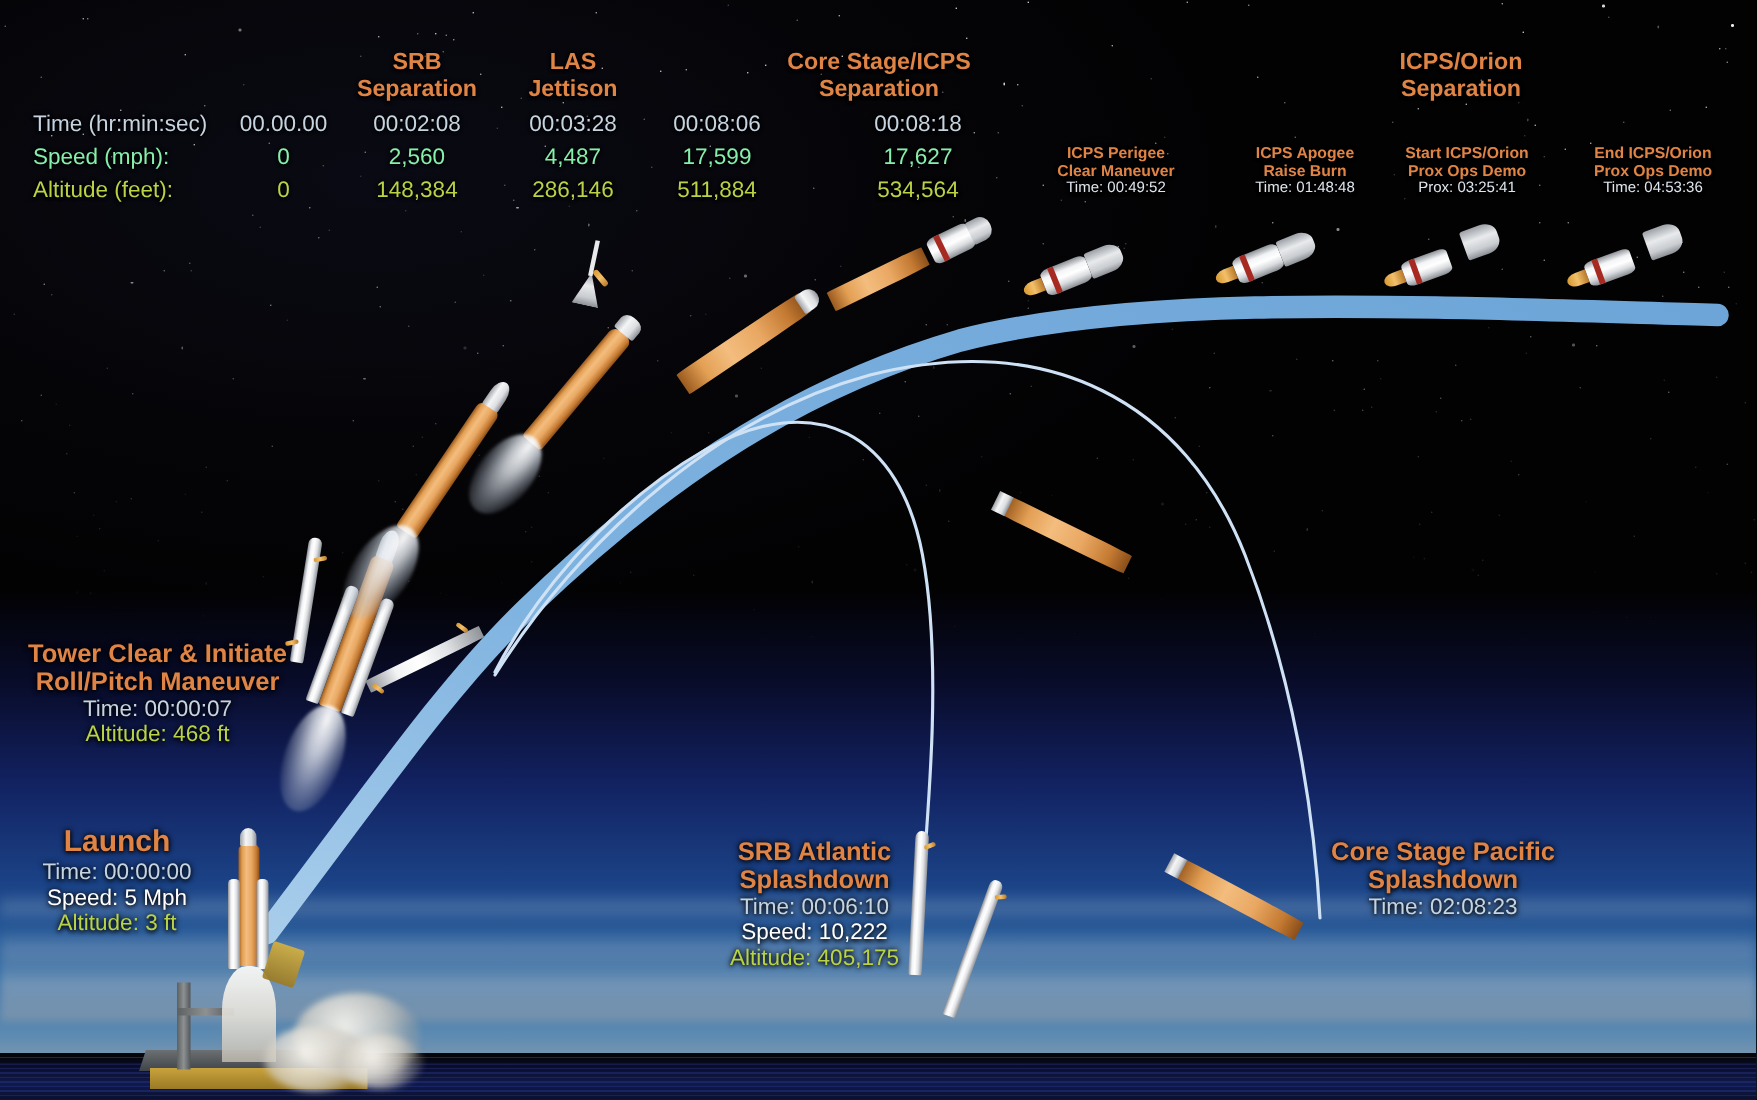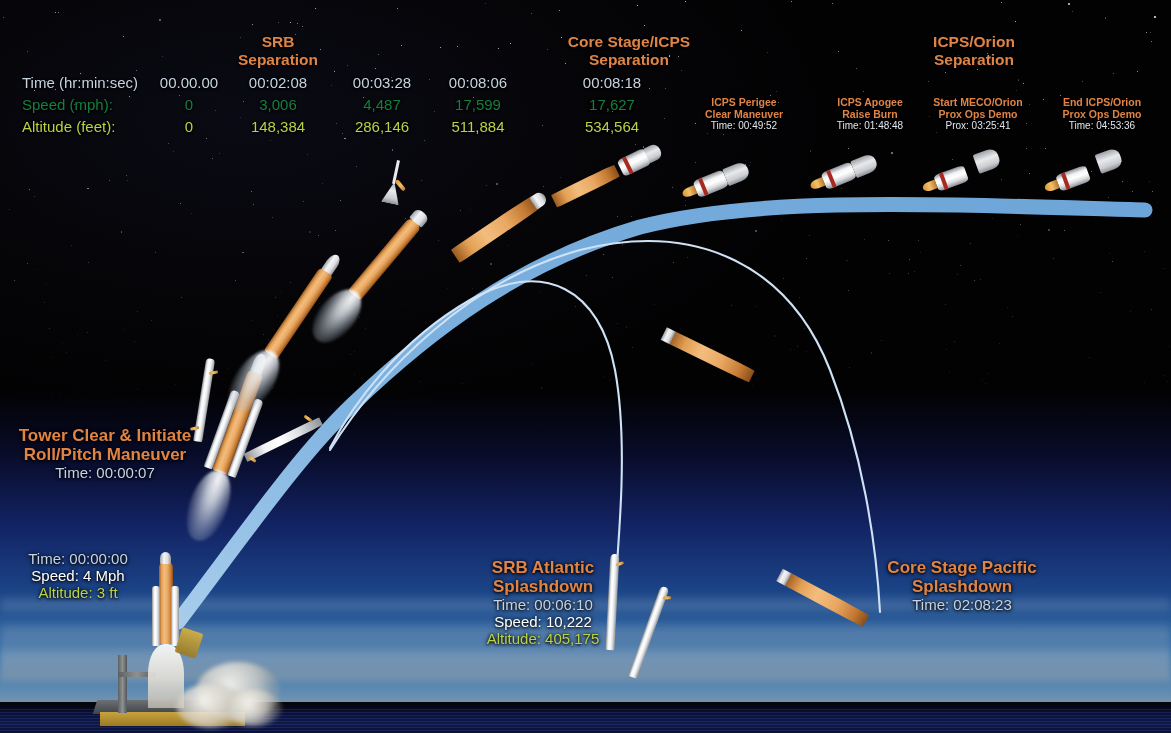--- a/index.html
+++ b/index.html
@@ -38,21 +38,21 @@
 
   
   svg.traj{position:absolute;left:0;top:0;width:1171px;height:733px;overflow:visible;}
 
   
   .hdr-col{position:absolute;text-align:center;color:#e08445;font-weight:bold;font-size:15.5px;line-height:18px;
       text-shadow:0 0 3px #000,0 1px 2px #000;}
   .row-label{position:absolute;font-size:15px;white-space:nowrap;text-shadow:0 0 3px #000,0 1px 2px #000;}
   .cell{position:absolute;text-align:center;font-size:15px;white-space:nowrap;text-shadow:0 0 3px #000,0 1px 2px #000;}
   .c-time{color:#c6d4e0;}
-  .c-speed{color:#15803d;}
+  .c-speed{color:#86efac;}
   .c-alt{color:#b9d246;}
 
   .smallhdr{position:absolute;text-align:center;line-height:12px;text-shadow:0 0 3px #000,0 1px 2px #000;}
   .smallhdr .t{color:#e08445;font-weight:bold;font-size:10.5px;display:block;}
   .smallhdr .tm{color:#dfe6ee;font-size:10px;display:block;}
 
   .callout{position:absolute;text-align:center;line-height:17px;text-shadow:0 0 4px rgba(0,0,0,.95),0 1px 3px #000;}
   .callout .title{color:#e08445;font-weight:bold;font-size:17px;display:block;line-height:19px;}
   .callout .title.big{font-size:20px;line-height:23px;}
   .callout .ln{font-size:15px;display:block;}
@@ -586,41 +586,45 @@
   </div>
   <div class="veh" style="left:628px;top:578px;width:40px;height:110px;transform:rotate(20deg);">
     <div class="srb" style="left:16px;top:6px;width:9px;height:96px;"></div>
     <div class="nozzle" style="left:22px;top:14px;width:8px;height:3px;transform:rotate(-24deg);"></div>
   </div>
 
   <div class="hdr-col" style="left:218px;top:33px;width:120px;">
     <span>SRB</span><br>
     <span>Separation</span>
   </div>
-  <div class="hdr-col" style="left:550px;top:33px;width:158px;">
+  <div class="hdr-col" style="left:327px;top:33px;width:110px;">
+    <span>LAS</span><br>
+    <span>Jettison</span>
+  </div>
+  <div class="hdr-col" style="left:507px;top:33px;width:158px;">
     <span>Core Stage/ICPS</span><br>
     <span>Separation</span>
   </div>
   <div class="hdr-col" style="left:895px;top:33px;width:158px;">
     <span>ICPS/Orion</span><br>
     <span>Separation</span>
   </div>
 
   <div class="row-label c-time" style="left:22px;top:74px;">Time (hr:min:sec)</div>
   <div class="row-label c-speed" style="left:22px;top:96px;">Speed (mph):</div>
   <div class="row-label c-alt" style="left:22px;top:118px;">Altitude (feet):</div>
 
   <div class="cell c-time" style="left:139px;top:74px;width:100px;">00.00.00</div>
   <div class="cell c-time" style="left:218px;top:74px;width:120px;">00:02:08</div>
   <div class="cell c-time" style="left:327px;top:74px;width:110px;">00:03:28</div>
   <div class="cell c-time" style="left:416px;top:74px;width:124px;">00:08:06</div>
   <div class="cell c-time" style="left:533px;top:74px;width:158px;">00:08:18</div>
 
   <div class="cell c-speed" style="left:139px;top:96px;width:100px;">0</div>
-  <div class="cell c-speed" style="left:218px;top:96px;width:120px;">3,006</div>
+  <div class="cell c-speed" style="left:218px;top:96px;width:120px;">2,560</div>
   <div class="cell c-speed" style="left:327px;top:96px;width:110px;">4,487</div>
   <div class="cell c-speed" style="left:416px;top:96px;width:124px;">17,599</div>
   <div class="cell c-speed" style="left:533px;top:96px;width:158px;">17,627</div>
 
   <div class="cell c-alt" style="left:139px;top:118px;width:100px;">0</div>
   <div class="cell c-alt" style="left:218px;top:118px;width:120px;">148,384</div>
   <div class="cell c-alt" style="left:327px;top:118px;width:110px;">286,146</div>
   <div class="cell c-alt" style="left:416px;top:118px;width:124px;">511,884</div>
   <div class="cell c-alt" style="left:533px;top:118px;width:158px;">534,564</div>
 
@@ -628,40 +632,42 @@
     <span class="t">ICPS Perigee</span>
     <span class="t">Clear Maneuver</span>
     <span class="tm">Time: 00:49:52</span>
   </div>
   <div class="smallhdr" style="left:808px;top:96px;width:124px;">
     <span class="t">ICPS Apogee</span>
     <span class="t">Raise Burn</span>
     <span class="tm">Time: 01:48:48</span>
   </div>
   <div class="smallhdr" style="left:912px;top:96px;width:132px;">
-    <span class="t">Start MECO/Orion</span>
+    <span class="t">Start ICPS/Orion</span>
     <span class="t">Prox Ops Demo</span>
     <span class="tm">Prox: 03:25:41</span>
   </div>
   <div class="smallhdr" style="left:1036px;top:96px;width:132px;">
     <span class="t">End ICPS/Orion</span>
     <span class="t">Prox Ops Demo</span>
     <span class="tm">Time: 04:53:36</span>
   </div>
 
 
   <div class="callout" style="left:4px;top:426px;width:202px;">
     <span class="title">Tower Clear &amp; Initiate</span>
     <span class="title">Roll/Pitch Maneuver</span>
     <span class="ln t">Time: 00:00:07</span>
+    <span class="ln a">Altitude: 468 ft</span>
   </div>
 
   <div class="callout" style="left:0px;top:550px;width:156px;">
+    <span class="title big">Launch</span>
     <span class="ln t">Time: 00:00:00</span>
-    <span class="ln s">Speed: 4 Mph</span>
+    <span class="ln s">Speed: 5 Mph</span>
     <span class="ln a">Altitude: 3 ft</span>
   </div>
 
   <div class="callout" style="left:458px;top:558px;width:170px;">
     <span class="title">SRB Atlantic</span>
     <span class="title">Splashdown</span>
     <span class="ln t">Time: 00:06:10</span>
     <span class="ln s">Speed: 10,222</span>
     <span class="ln a">Altitude: 405,175</span>
   </div>

